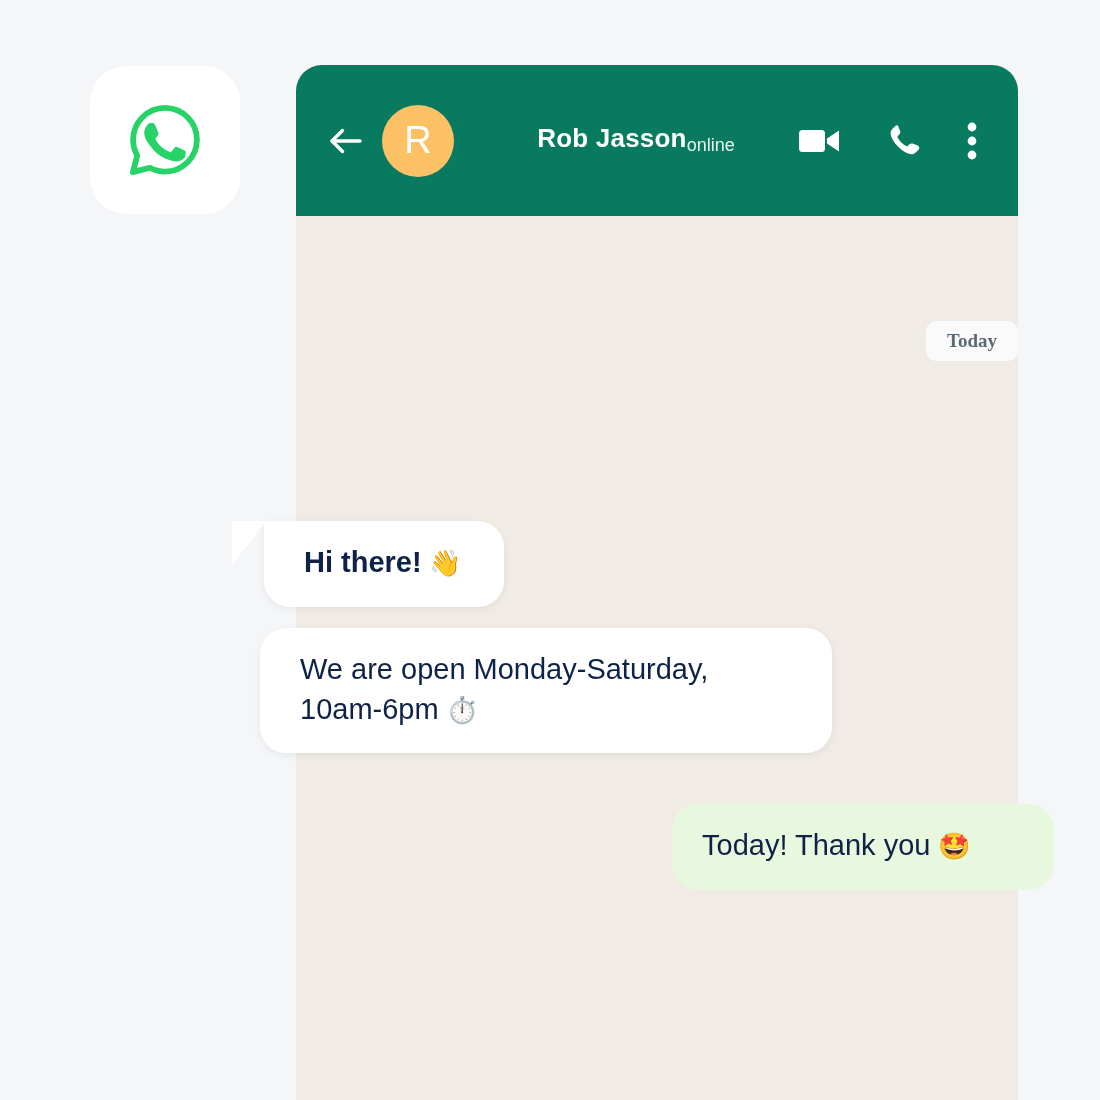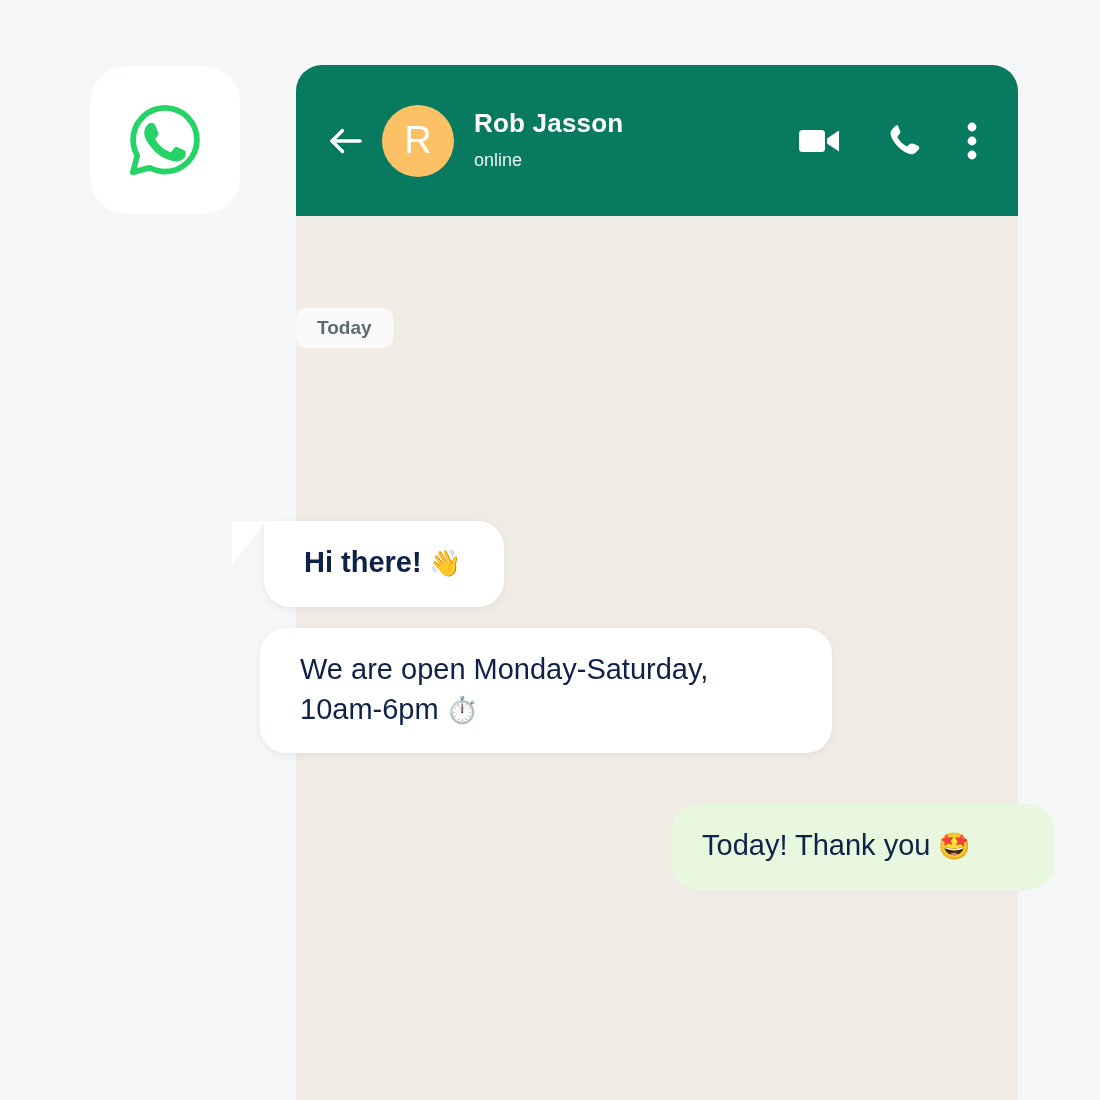--- a/index.html
+++ b/index.html
@@ -85,21 +85,21 @@
     display: flex;
     align-items: center;
     justify-content: center;
     margin-left: 14px;
     flex: 0 0 auto;
     cursor: pointer;
   }
   .peer-block {
     margin-left: 20px;
     display: flex;
-    flex-direction: column;
+    flex-direction: row;
     justify-content: center;
     flex: 1 1 auto;
     min-width: 0;
   }
   .peer-name {
     color: #ffffff;
     font-size: 26px;
     font-weight: bold;
     line-height: 1.15;
     letter-spacing: .2px;
@@ -131,25 +131,26 @@
     position: absolute;
     left: 0;
     top: 151px;
     width: 722px;
     height: 884px;
     background: #f1ebe5;
   }
 
   .day-chip-row {
     position: absolute;
-    top: 92px;
+    top: 105px;
     left: 0;
     width: 722px;
     display: flex;
-    justify-content: flex-start;
+    justify-content: flex-end;
+    font-family: Liberation Serif, serif;
   }
   .day-chip {
     background: #fafafa;
     color: #5b6b74;
     font-size: 19px;
     font-weight: bold;
     padding: 9px 21px;
     border-radius: 10px;
   }
 

